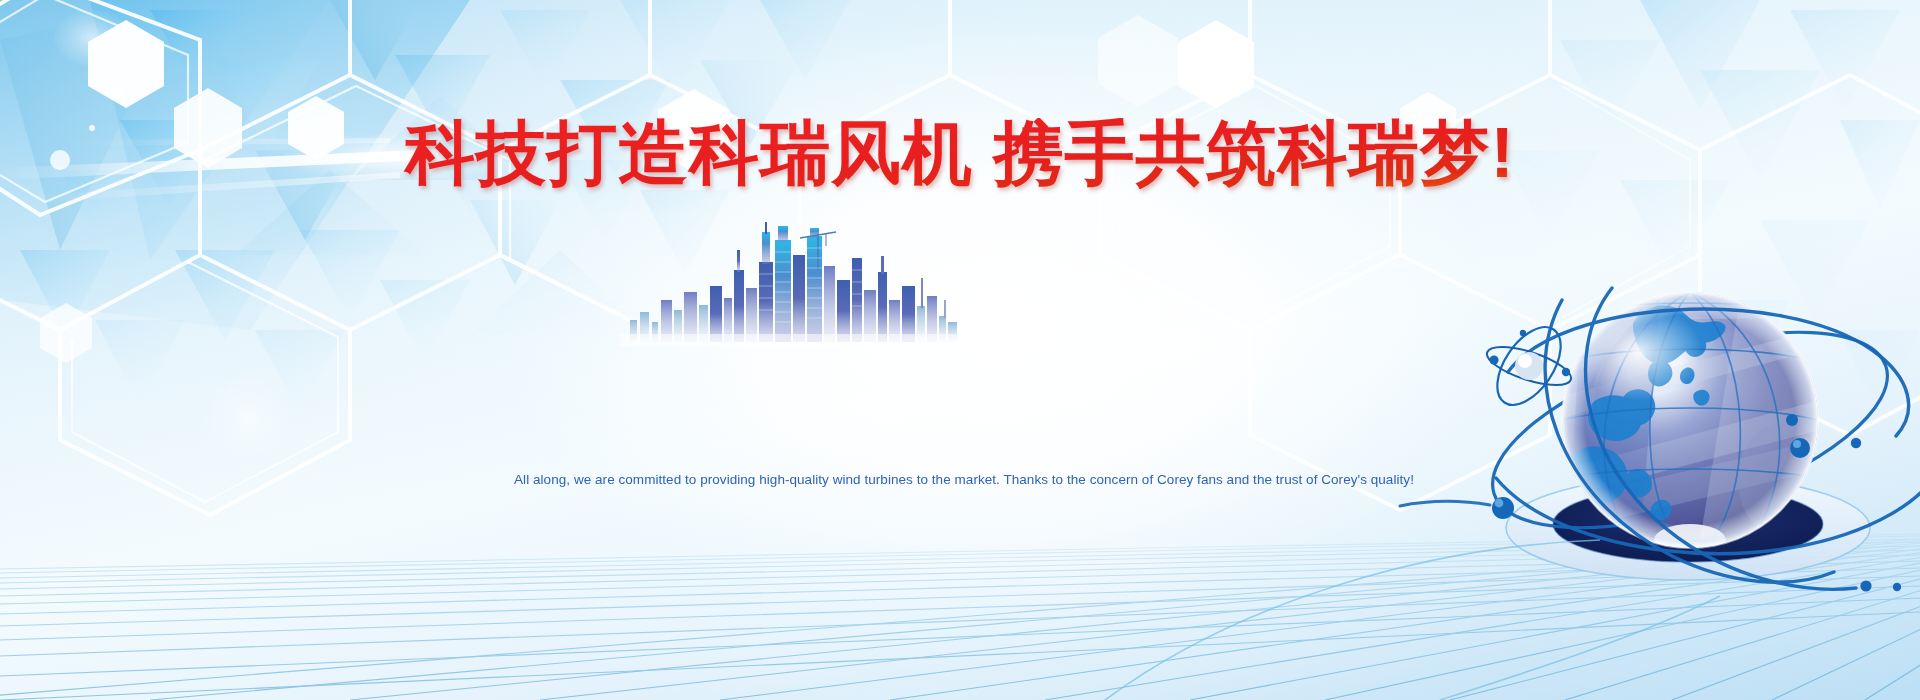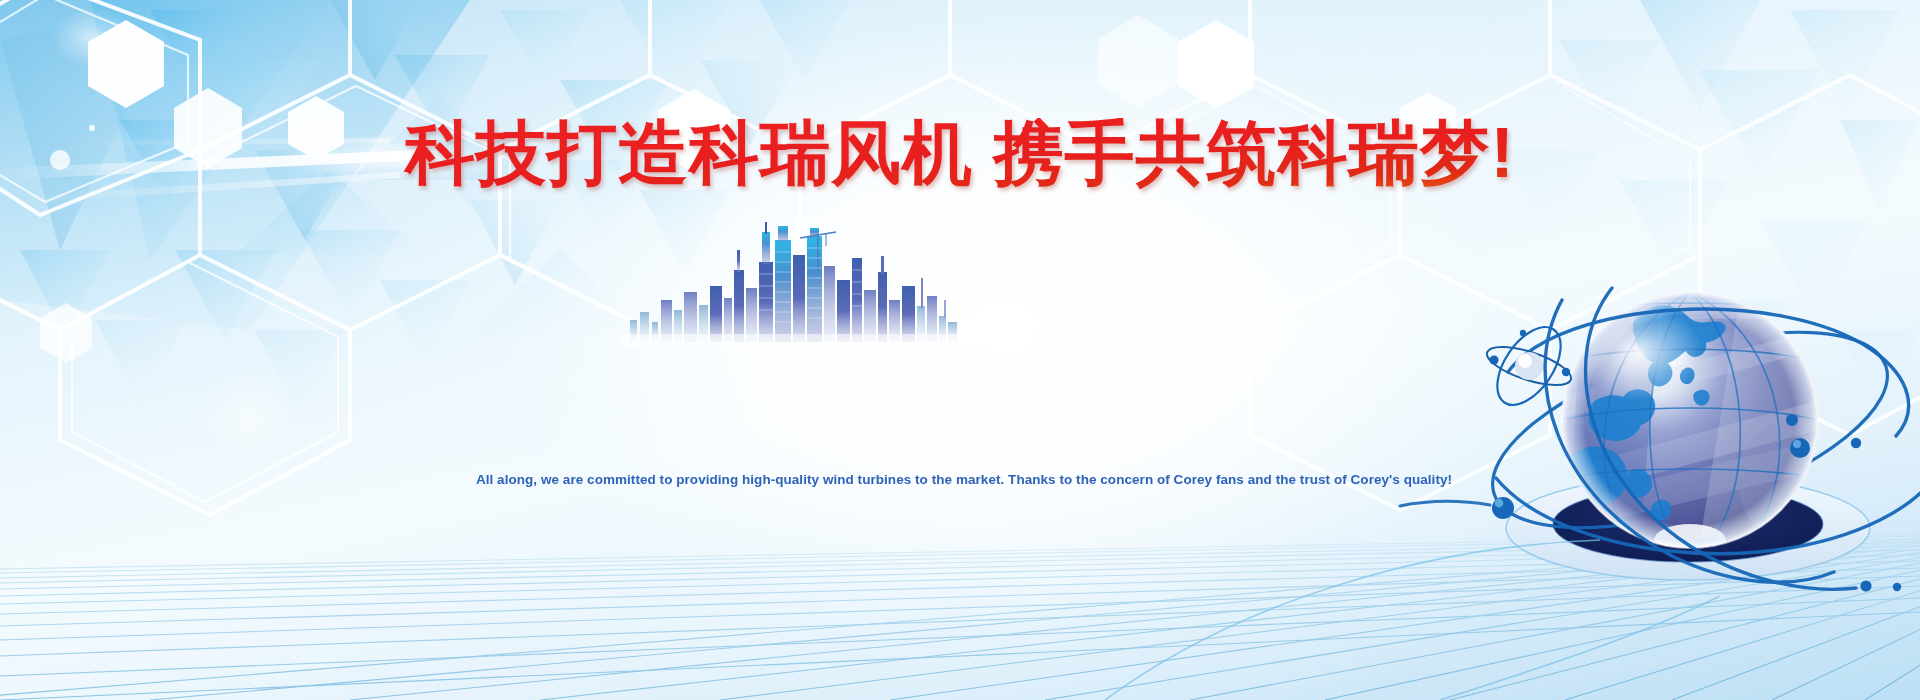--- a/index.html
+++ b/index.html
@@ -32,21 +32,21 @@
   }
   #sub-cn{
     position:absolute;left:0;right:0;top:431px;text-align:center;
     font-size:23.5px;font-weight:400;letter-spacing:.4px;white-space:nowrap;
     background:linear-gradient(96deg,#2f6fc4 0%,#2f6fc4 26%,#4f2fb4 50%,#2f6fc4 74%,#2f6fc4 100%);
     -webkit-background-clip:text;background-clip:text;
     color:transparent;-webkit-text-fill-color:transparent;
   }
   #sub-en{
     position:absolute;left:0;right:0;top:472px;text-align:center;
-    font-size:13.5px;font-weight:700;letter-spacing:.05px;white-space:nowrap;
+    font-size:13.5px;font-weight:400;letter-spacing:.05px;white-space:nowrap;
     color:#2e63b8;
     margin-left:8px;
   }
 </style>
 </head>
 <body>
 
 <div id="banner">
 
   <div class="layer noclick">

